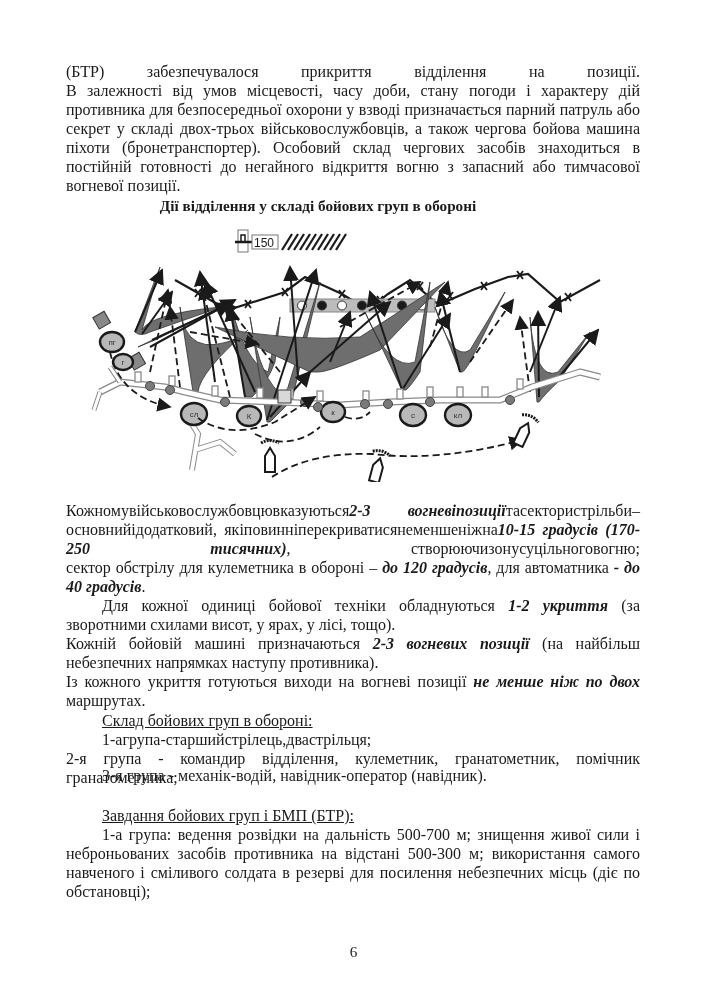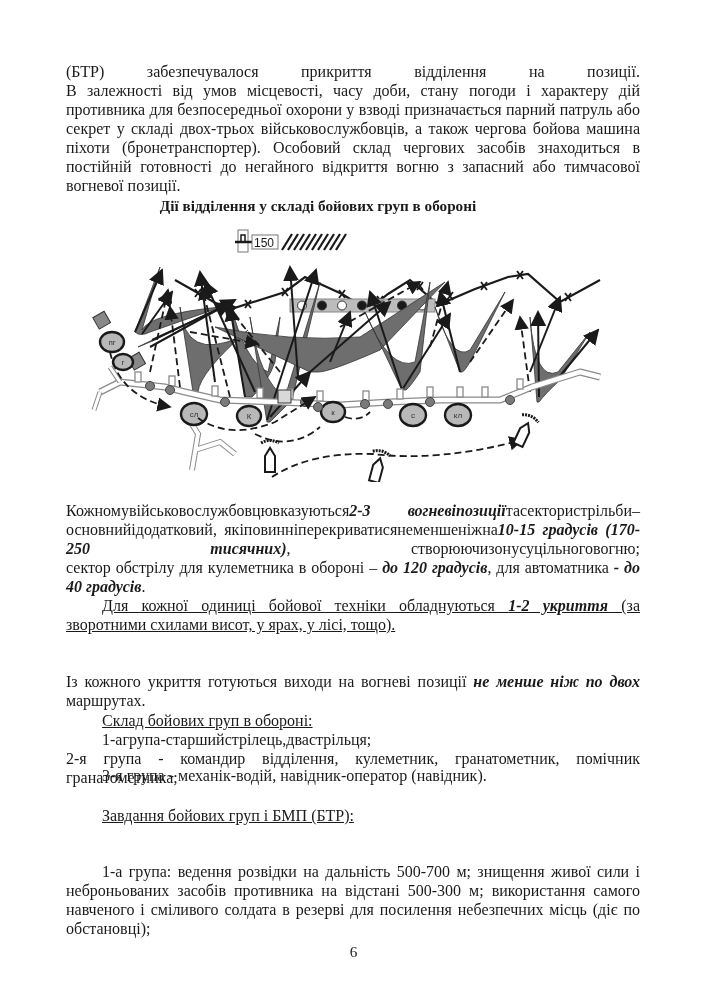--- a/index.html
+++ b/index.html
@@ -227,40 +227,43 @@
     <div class="j">
       <span>Кожномувійськовослужбовцювказуються</span><span class="bi">2-3</span>
       <span class="bi">вогневіпозиції</span><span>тасектористрільби–основнийідодатковий, якіповинніперекриватисянеменшеніжна</span><span class="bi">10-15 градусів (170-250 тисячних)</span><span>, створюючизонусуцільноговогню;</span>
     </div>
   </div>
 
   <div class="txt jl" style="top:558px;">
     <span>сектор обстрілу для кулеметника в обороні – </span><span class="bi">до 120 градусів</span><span>, для автоматника </span><span class="bi">- до 40 градусів</span><span>.</span>
   </div>
 
-  <div class="txt jl ind" style="top:596px;text-decoration:underline;">
+  <div class="txt jl ind" style="top:596px;">
     <span>Для кожної одиниці бойової техніки обладнуються </span><span class="bi">1-2 укриття</span><span> (за зворотними схилами висот, у ярах, у лісі, тощо).</span>
   </div>
 
+  <div class="txt jl" style="top:634px;">
+    <span>Кожній бойовій машині призначаються </span><span class="bi">2-3 вогневих позиції</span><span> (на найбільш небезпечних напрямках наступу противника).</span>
+  </div>
 
   <div class="txt ind" style="top:711px;"><span class="u">Склад бойових груп в обороні:</span></div>
 
   <div class="txt jl" style="top:672px;">
     <span>Із кожного укриття готуються виходи на вогневі позиції </span><span class="bi">не менше ніж по двох</span><span> маршрутах.</span>
   </div>
 
   <div class="txt" style="top:730px; left:102px; width:538px; display:flex; justify-content:flex-start;">
     <span>1-а</span>
     <span>група</span>
     <span>-</span>
     <span>старший</span>
     <span>стрілець,</span>
     <span>два</span>
     <span>стрільця;</span>
   </div>
   <div class="txt jl" style="top:749px;">2-я група - командир відділення, кулеметник, гранатометник, помічник гранатометника;</div>
   <div class="txt ind" style="top:766px;">3-я група - механік-водій, навідник-оператор (навідник).</div>
 
   <div class="txt ind" style="top:806px;"><span class="u">Завдання бойових груп і БМП (БТР):</span></div>
-  <div class="txt jl ind" style="top:825px;margin-top:37px;">1-а група: ведення розвідки на дальність 500-700 м; знищення живої сили і неброньованих засобів противника на відстані 500-300 м; використання самого навченого і сміливого солдата в резерві для посилення небезпечних місць (діє по обстановці);</div>
+  <div class="txt jl ind" style="top:825px;">1-а група: ведення розвідки на дальність 500-700 м; знищення живої сили і неброньованих засобів противника на відстані 500-300 м; використання самого навченого і сміливого солдата в резерві для посилення небезпечних місць (діє по обстановці);</div>
 
   <div class="pagenum">6</div>
 </div>
 
 </body></html>

